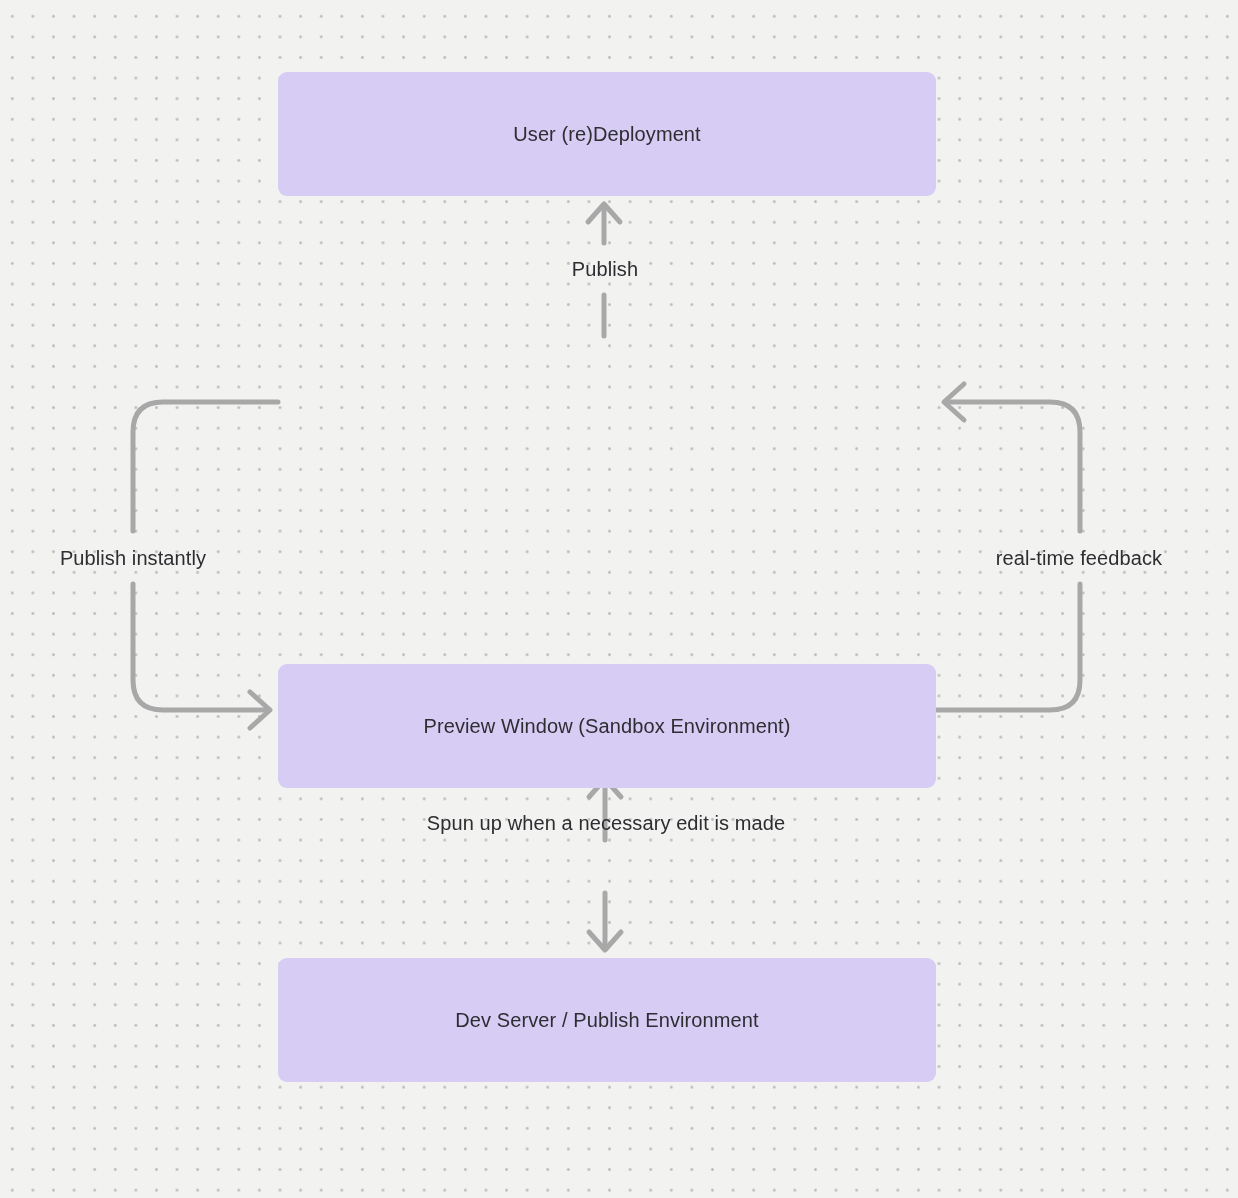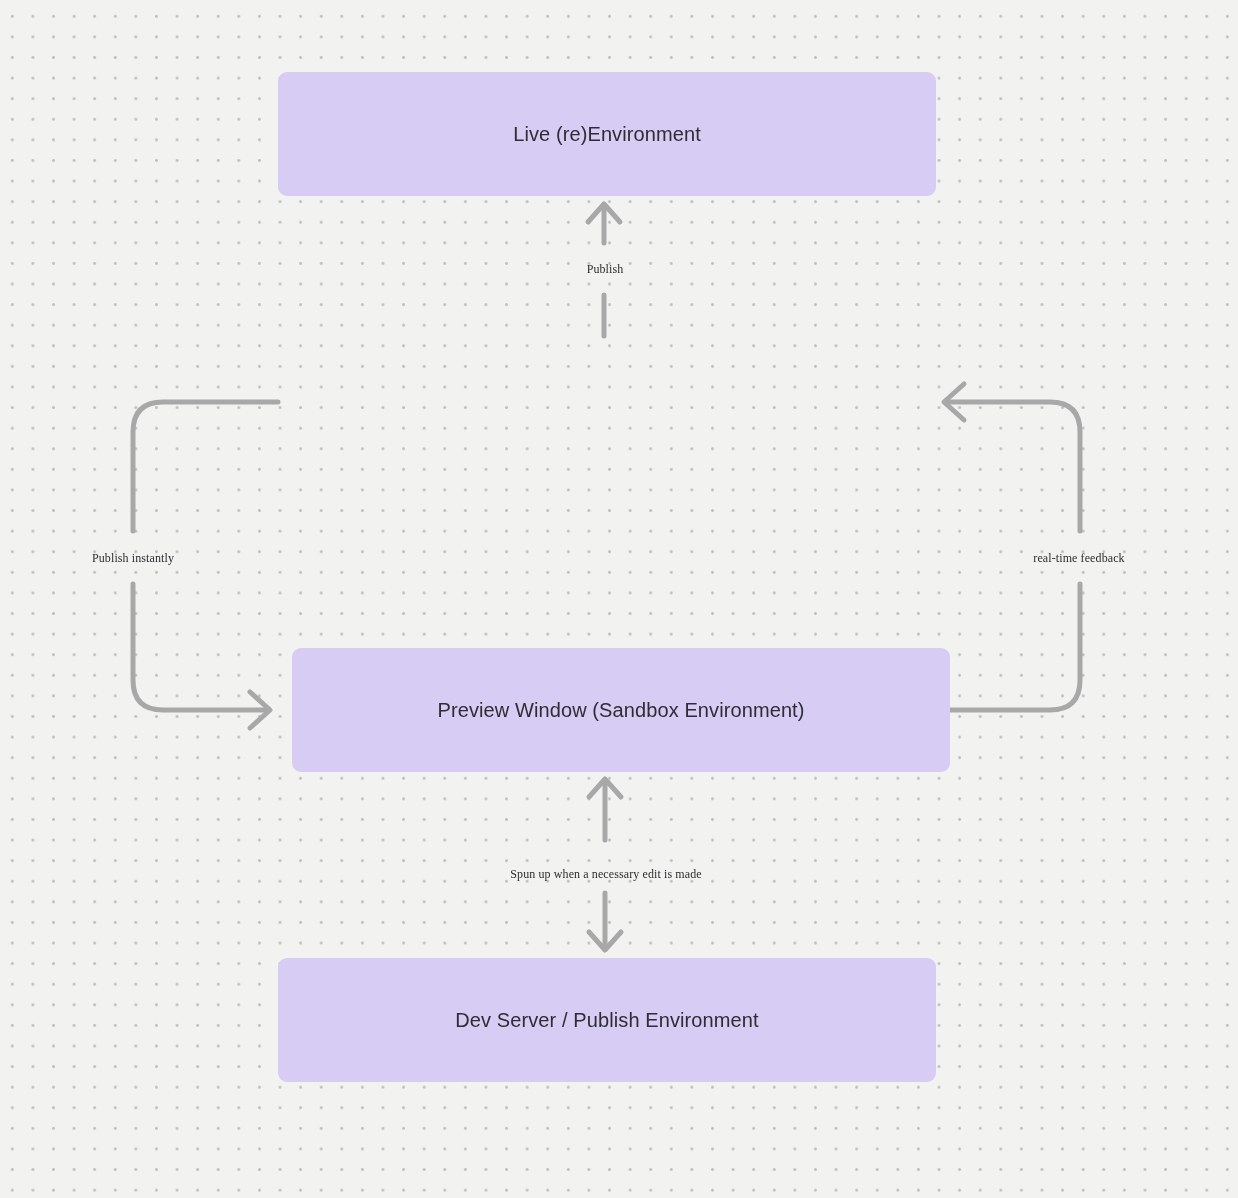--- a/index.html
+++ b/index.html
@@ -50,35 +50,34 @@
     justify-content: center;
     text-align: center;
   }
   .node span {
     font-size: 20px;
     color: var(--text);
     letter-spacing: 0.1px;
   }
   .node-1 { top: 72px; }
   .node-2 { top: 340px; }
-  .node-3 { top: 648px; margin-left: 14px; }
+  .node-3 { top: 664px; }
   .node-4 { top: 958px; }
   .edge-label {
     position: absolute;
     transform: translate(-50%, -50%);
     white-space: nowrap;
-    font-size: 12px;
+    font-size: 20px;
     color: var(--text);
     letter-spacing: 0.1px;
-    font-family: Liberation Serif, serif;
   }
   .label-publish   { left: 605px;  top: 269px; }
   .label-updates   { left: 133px;  top: 558px; }
   .label-feedback  { left: 1079px; top: 558px; }
-  .label-spunup    { left: 606px;  top: 874px; }
+  .label-spunup    { left: 606px;  top: 823px; }
 </style>
 </head>
 <body>
 
 <div class="canvas">
 
   <svg class="arrows" viewBox="0 0 1238 1198" xmlns="http://www.w3.org/2000/svg">
 
     <g>
       <path d="M 604 206 L 604 243"></path>
@@ -100,21 +99,21 @@
 
     <g>
       <path d="M 605 782 L 605 840"></path>
       <path d="M 589 797 L 605 779 L 621 797"></path>
       <path d="M 605 893 L 605 948"></path>
       <path d="M 589 932 L 605 950 L 621 932"></path>
     </g>
   </svg>
 
   <div class="node node-1">
-    <span>Live (re)Environment</span>
+    <span>User (re)Deployment</span>
   </div>
 
 
   <div class="node node-3">
     <span>Preview Window (Sandbox Environment)</span>
   </div>
 
   <div class="node node-4">
     <span>Dev Server / Publish Environment</span>
   </div>

